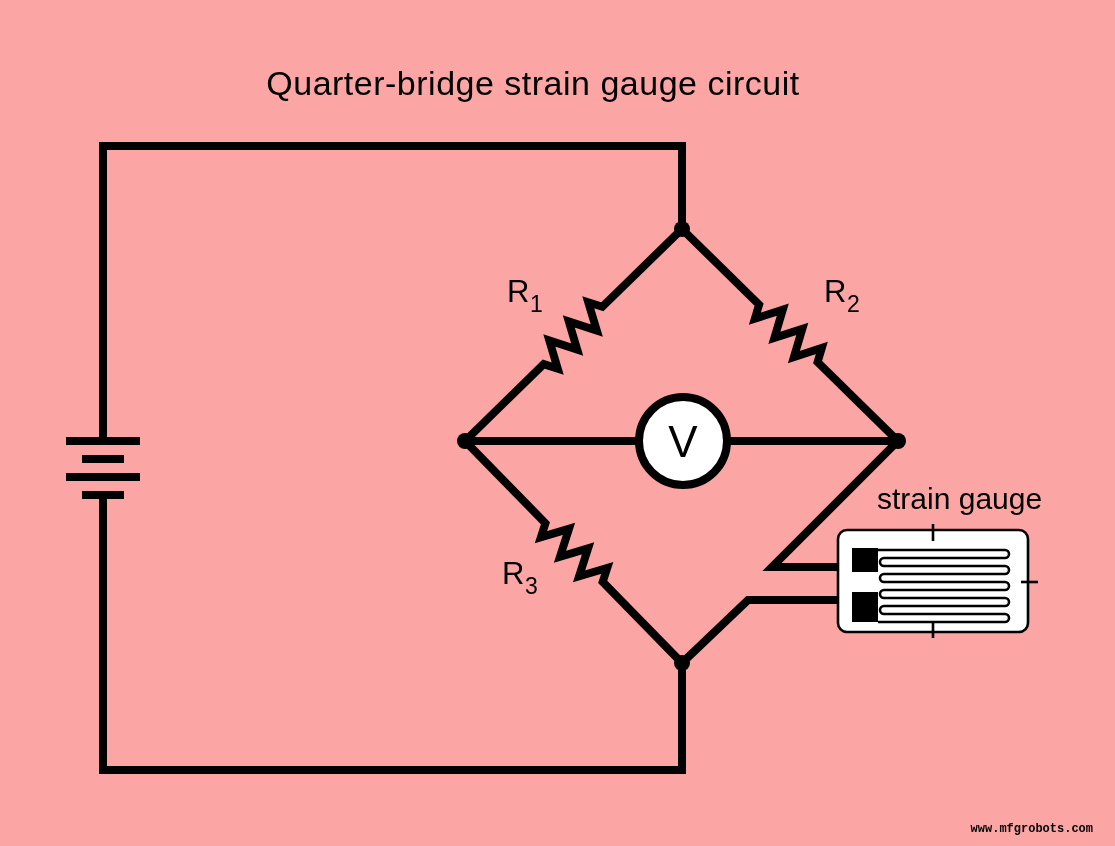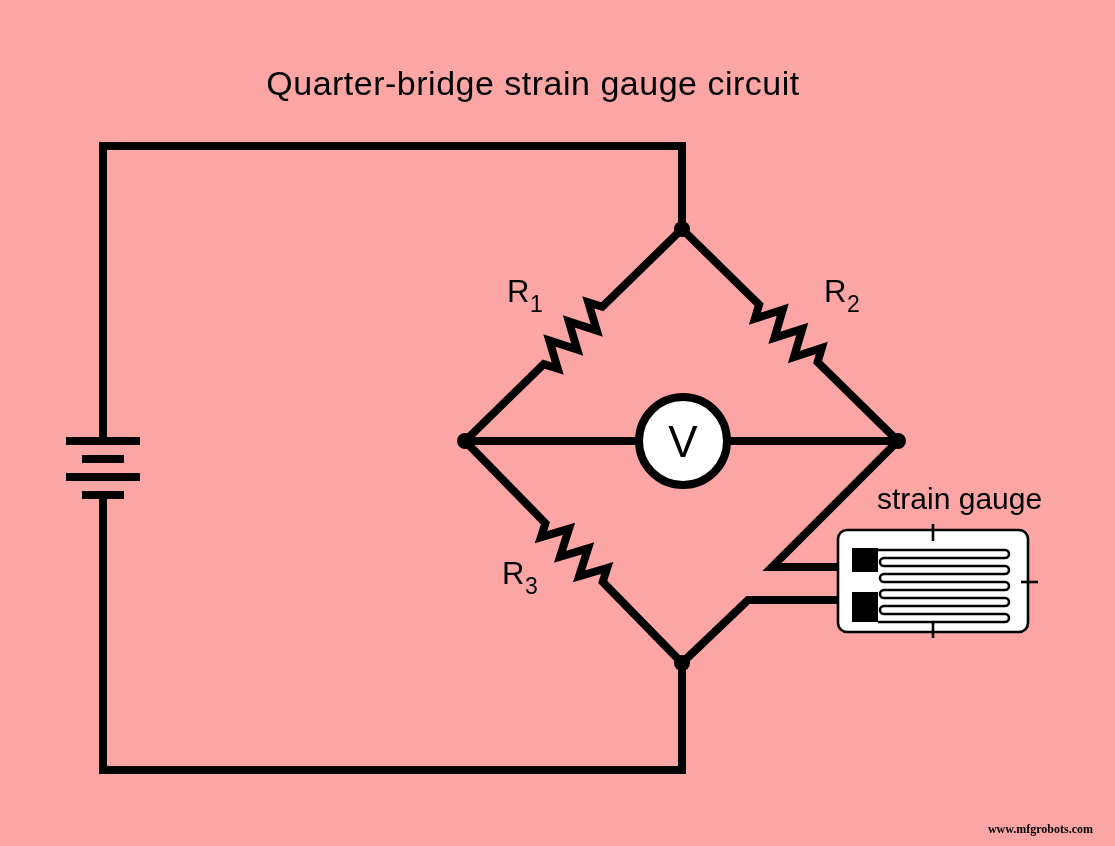--- a/index.html
+++ b/index.html
@@ -6,21 +6,21 @@
   .canvas{
     position:relative;width:1115px;height:846px;background:#fca5a5;
     font-family:"Liberation Sans", sans-serif;overflow:hidden;
   }
   .title{
     position:absolute;left:0;top:64px;width:1066px;
     text-align:center;font-size:34px;color:#000;letter-spacing:0.5px;
   }
   .watermark{
     position:absolute;right:22px;top:822px;
-    font-family:Liberation Serif, serif;font-weight:bold;
+    font-family:Liberation Mono, monospace;font-weight:bold;
     font-size:12px;color:#000;
   }
   svg{position:absolute;left:0;top:0;}
   .wire{stroke:#000;stroke-width:8;fill:none;stroke-linecap:square;stroke-linejoin:miter;}
   .thin{stroke:#000;stroke-width:2.6;fill:none;}
   .node{fill:#000;stroke:none;}
   .lbl{fill:#000;}
 </style>
 </head>
 <body>

